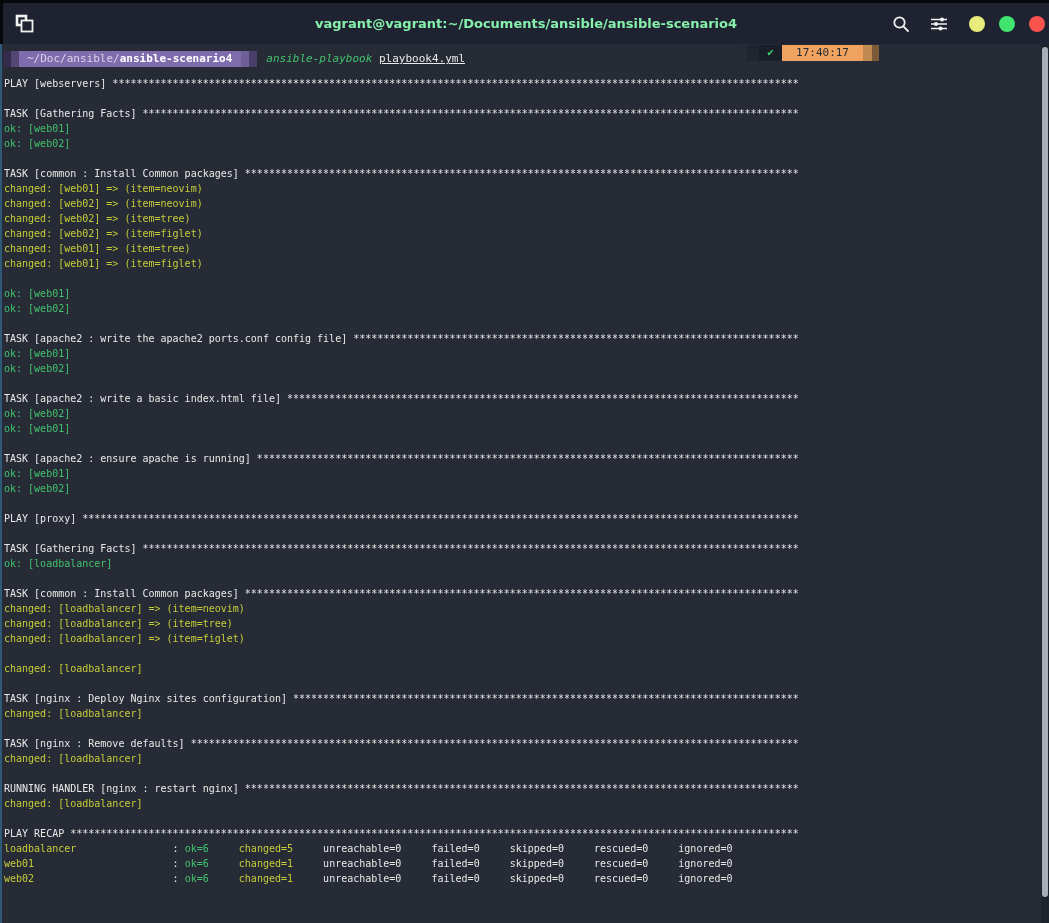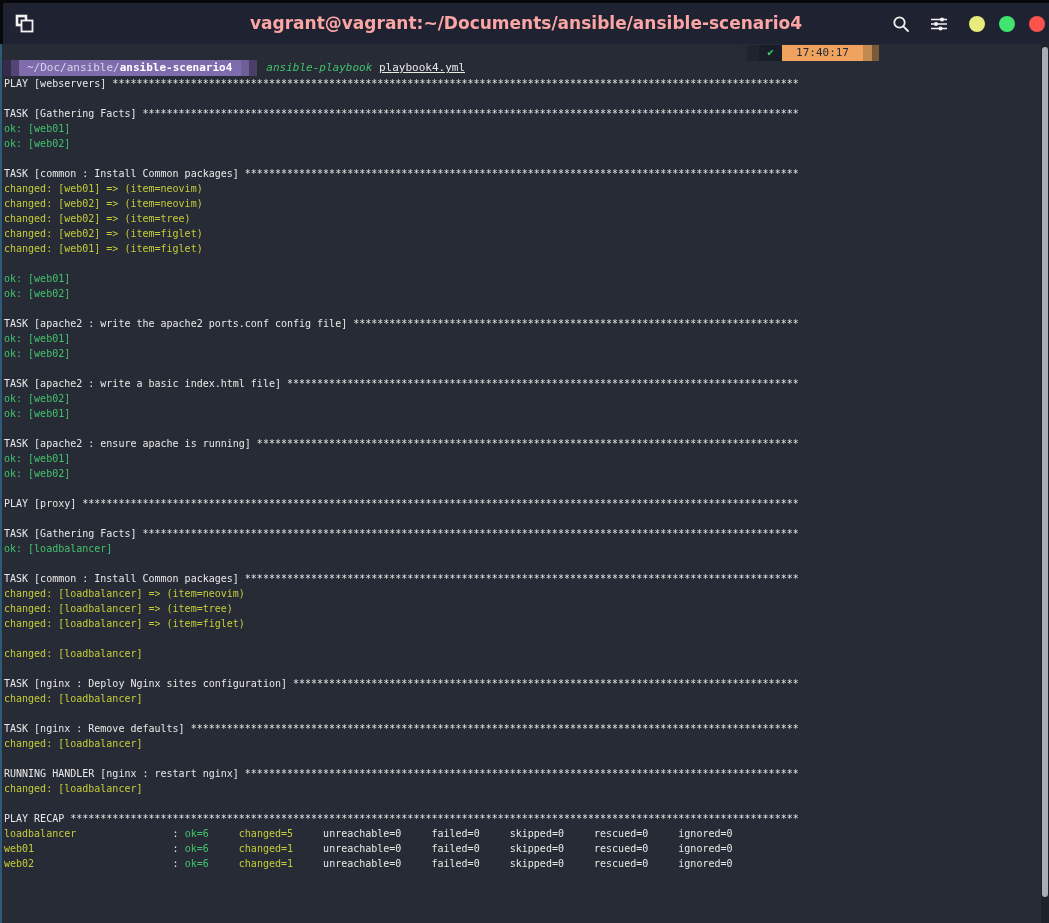--- a/index.html
+++ b/index.html
@@ -3,33 +3,33 @@
 <meta charset="utf-8">
 <style>
   html,body{margin:0;padding:0;background:#07080c;}
   .window{position:relative;width:1049px;height:923px;overflow:hidden;background:var(--bg);
           font-family:"DejaVu Sans Mono",monospace;}
   .top-edge{height:3px;background:var(--top-edge);}
   
   .titlebar{position:relative;height:41px;background:var(--titlebar);border-left:3px solid var(--top-edge);}
   .tab-icon{position:absolute;left:11px;top:10px;width:22px;height:22px;color:#f2f2f2;}
   .tb-title{position:absolute;left:0;right:0;top:0;height:41px;line-height:41px;text-align:center;
-            color:#fca5a5;font-family:"DejaVu Sans","Liberation Sans",sans-serif;
-            font-weight:bold;font-size:17px;}
+            color:#86efac;font-family:"DejaVu Sans","Liberation Sans",sans-serif;
+            font-weight:bold;font-size:13px;}
   .tb-actions{position:absolute;right:4px;top:0;height:41px;display:flex;align-items:center;}
   .tb-ic{width:20px;height:20px;color:#f2f2f2;}
   .gap18{margin-right:18px;} .gap20{margin-right:20px;} .gap14{margin-right:14px;}
   .circle{width:16px;height:16px;border-radius:50%;}
   .c-yellow{background:var(--btn-yellow);} .c-green{background:var(--btn-green);} .c-red{background:var(--btn-red);}
   
   .terminal{position:relative;height:879px;background:var(--bg);}
   .left-strip{position:absolute;left:0;top:0;width:2px;height:100%;background:var(--left-strip);}
   
   .prompt-line{position:relative;height:17px;font-size:11px;line-height:16px;white-space:pre;}
-  .p-left{position:absolute;left:3px;top:16px;display:flex;height:16px;align-items:center;}
+  .p-left{position:absolute;left:3px;top:7px;display:flex;height:16px;align-items:center;}
   .cell{height:16px;}
   .w8{width:8px;} .w12{width:12px;} .w9{width:9px;} .w7{width:7px;}
   .pf1{background:var(--purple-fade1);} .pf2{background:var(--purple-fade2);}
   .pmain{background:var(--purple-main);color:var(--path-dim);padding:0 9px 0 8px;}
   .pmain b{color:#ffffff;}
   .pf3{background:var(--purple-fade3);} .pf4{background:var(--purple-fade4);}
   .p-cmd{margin-left:9px;color:var(--green);font-style:italic;}
   .p-arg{color:var(--fg);text-decoration:underline;}
   .p-right{position:absolute;right:170px;top:1px;display:flex;height:16px;}
   .dc1{background:var(--dark-cell1);} .dc2{background:var(--dark-cell2);}
@@ -109,20 +109,21 @@
         <div class="t-line">&nbsp;</div>
         <div class="t-line"><span class="fg">TASK [Gathering Facts] *************************************************************************************************************</span></div>
         <div class="t-line"><span class="green">ok: [web01]</span></div>
         <div class="t-line"><span class="green">ok: [web02]</span></div>
         <div class="t-line">&nbsp;</div>
         <div class="t-line"><span class="fg">TASK [common : Install Common packages] ********************************************************************************************</span></div>
         <div class="t-line"><span class="yellow">changed: [web01] =&gt; (item=neovim)</span></div>
         <div class="t-line"><span class="yellow">changed: [web02] =&gt; (item=neovim)</span></div>
         <div class="t-line"><span class="yellow">changed: [web02] =&gt; (item=tree)</span></div>
         <div class="t-line"><span class="yellow">changed: [web02] =&gt; (item=figlet)</span></div>
+        <div class="t-line"><span class="yellow">changed: [web01] =&gt; (item=tree)</span></div>
         <div class="t-line"><span class="yellow">changed: [web01] =&gt; (item=figlet)</span></div>
         <div class="t-line">&nbsp;</div>
         <div class="t-line"><span class="green">ok: [web01]</span></div>
         <div class="t-line"><span class="green">ok: [web02]</span></div>
         <div class="t-line">&nbsp;</div>
         <div class="t-line"><span class="fg">TASK [apache2 : write the apache2 ports.conf config file] **************************************************************************</span></div>
         <div class="t-line"><span class="green">ok: [web01]</span></div>
         <div class="t-line"><span class="green">ok: [web02]</span></div>
         <div class="t-line">&nbsp;</div>
         <div class="t-line"><span class="fg">TASK [apache2 : write a basic index.html file] *************************************************************************************</span></div>

